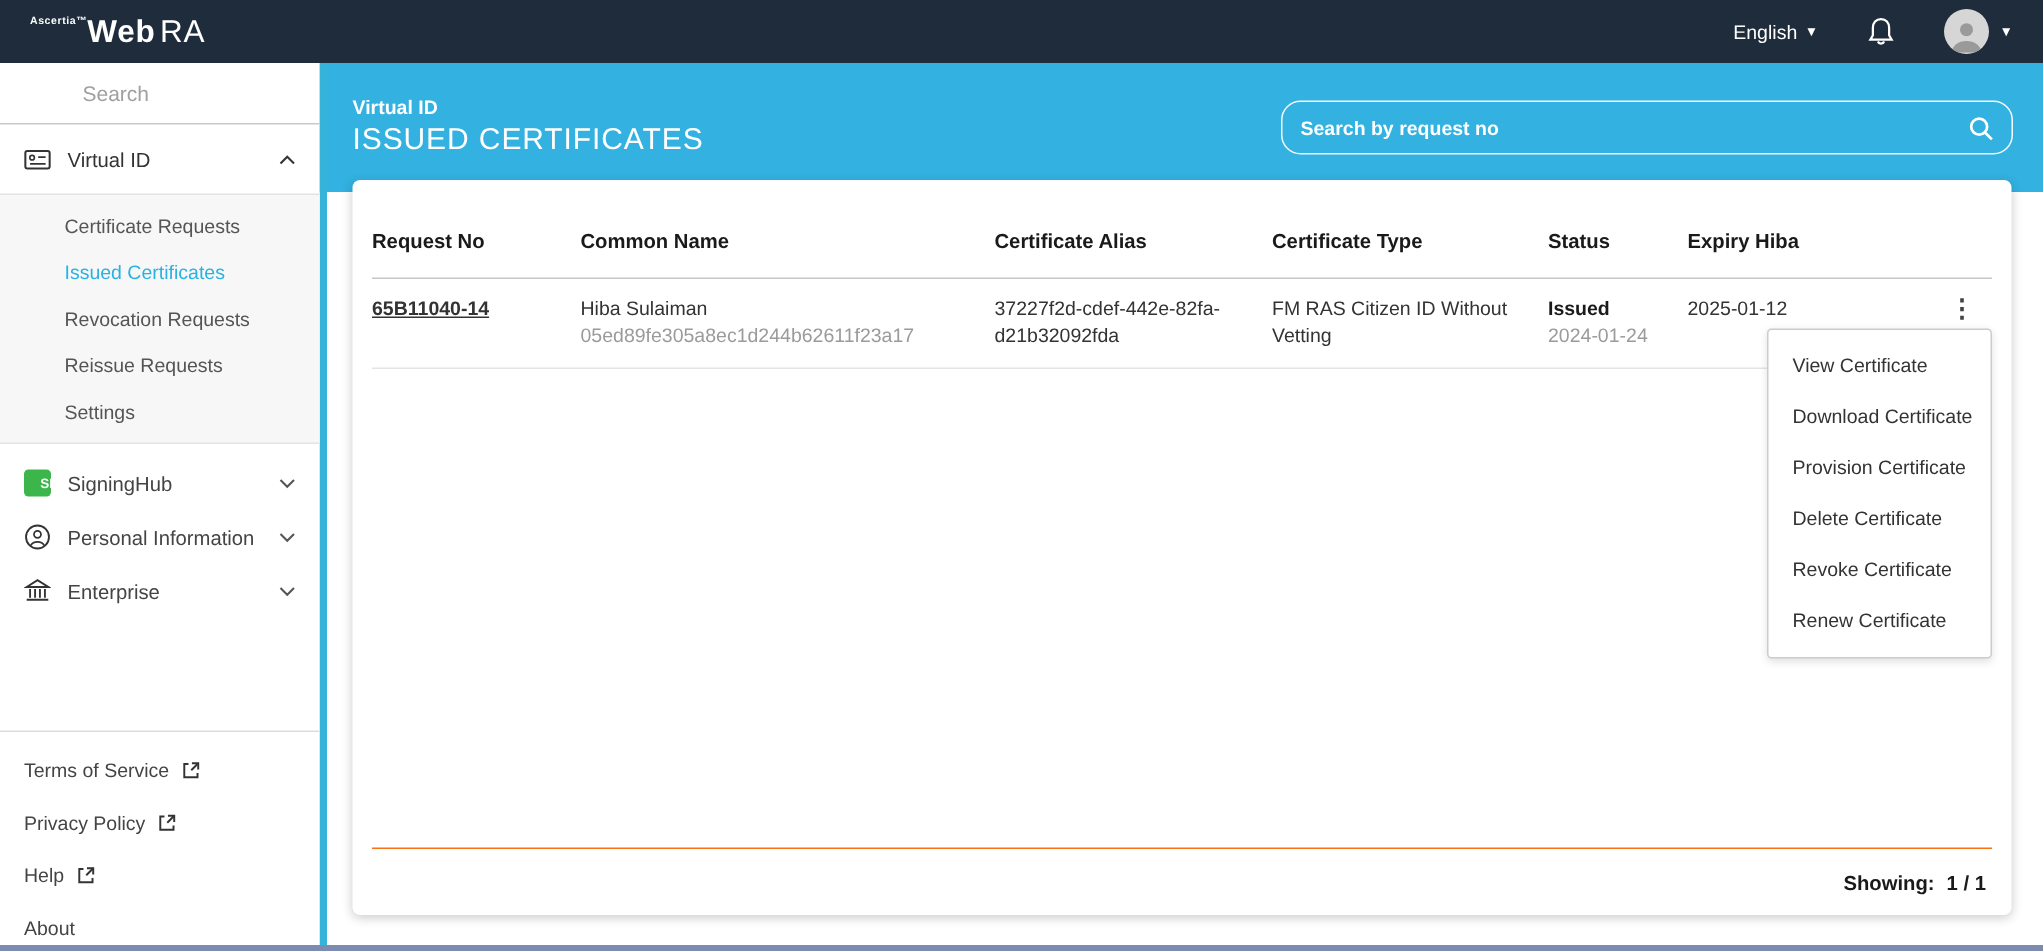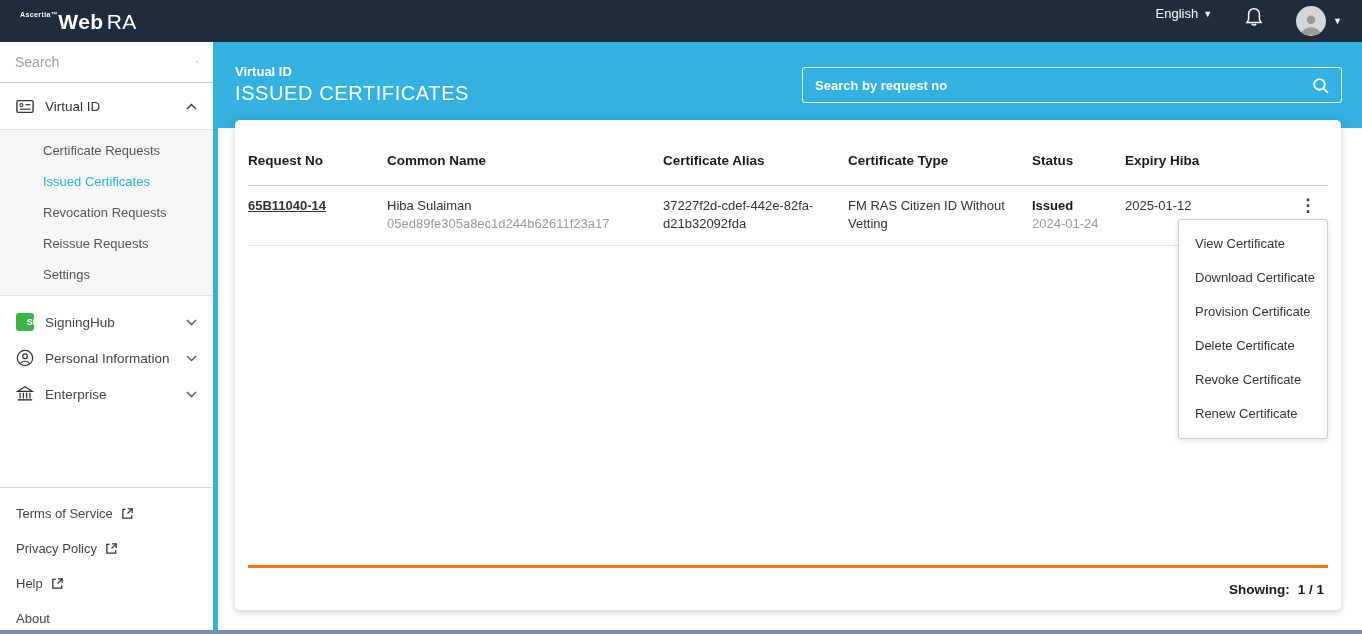--- a/index.html
+++ b/index.html
@@ -13,35 +13,35 @@
   .topbar {
     position:absolute; top:0; left:0; width:1362px; height:42px;
     background:#1e2c3c; display:flex; align-items:center;
     justify-content:space-between; padding:0 20px; z-index:30;
   }
   .brand { display:flex; flex-direction:row; line-height:1; color:#fff; }
   .brand-sup { font-size:7px; font-weight:bold; letter-spacing:.4px; margin-bottom:2px; }
   .brand-row { font-size:21px; letter-spacing:.5px; }
   .brand-main { font-weight:bold; }
   .brand-sub { font-weight:300; margin-left:3px; }
-  .topbar-right { display:flex; align-items:flex-start; gap:32px; color:#fff; }
+  .topbar-right { display:flex; align-items:center; gap:32px; color:#fff; }
   .lang { font-size:13px; display:flex; align-items:center; gap:5px; cursor:pointer; }
   .caret { font-size:9px; }
   .bell { width:20px; height:22px; display:flex; align-items:center; cursor:pointer; }
   .avatar-wrap { display:flex; align-items:center; gap:7px; cursor:pointer; }
   .avatar { width:30px; height:30px; border-radius:50%; background:#d6d6d6; overflow:hidden;
     display:flex; align-items:flex-end; justify-content:center; }
 
   
   .sidebar { position:absolute; top:42px; left:0; width:213px; bottom:4px; background:#fff; z-index:20; }
   .accent-strip { position:absolute; top:42px; left:213px; width:5px; bottom:4px; background:#36b3d9; z-index:5; }
 
   .side-search { height:41px; border-bottom:1px solid #c9c9c9; display:flex; align-items:center; padding:0 15px; }
   .side-search input { flex:1; border:none; outline:none; font-size:14px; color:#be185d;
-    font-family:"Liberation Sans",sans-serif; background:transparent; }
+    font-family:"Liberation Sans",sans-serif; background:transparent;margin-left:40px; }
   .side-search input::placeholder { color:#a0a0a0; }
 
   .nav-group-header { height:46px; display:flex; align-items:center; gap:11px; padding:0 16px;
     font-size:13.5px; color:#333; cursor:pointer; }
   .nav-group-header .chev { margin-left:auto; }
   .submenu { background:#f7f7f7; border-top:1px solid #e4e4e4; border-bottom:1px solid #e4e4e4; padding:5px 0; }
   .submenu-item { padding:8px 10px 8px 43px; font-size:13px; color:#555; cursor:pointer; }
   .submenu-item.active { color:#29b2e2; }
   .nav-row { height:36px; display:flex; align-items:center; gap:11px; padding:0 16px;
     font-size:13.5px; color:#444; cursor:pointer; }
@@ -52,38 +52,38 @@
 
   .side-footer { position:absolute; top:445px; left:0; width:100%; border-top:1px solid #ddd; padding-top:8px; }
   .side-link { display:flex; align-items:center; gap:8px; padding:10px 16px; font-size:13px; color:#444; cursor:pointer; }
 
   
   .band { position:absolute; left:213px; top:42px; width:1149px; height:86px; background:#33b1e0;
     display:flex; align-items:center; justify-content:space-between; padding:0 20px 0 22px; z-index:1; }
   .band-titles { color:#fff; margin-top:-2px; }
   .band-breadcrumb { font-size:13px; font-weight:bold; margin-bottom:3px; }
   .band-title { font-size:20px; font-weight:400; letter-spacing:.6px; }
-  .band-search { width:540px; height:36px; border:1px solid rgba(255,255,255,.95); border-radius:3px;
+  .band-search { width:488px; height:36px; border:1px solid rgba(255,255,255,.95); border-radius:13px;
     display:flex; align-items:center; padding:0 12px; }
   .band-search input { flex:1; background:transparent; border:none; outline:none; color:#fff;
     font-size:13px; font-weight:bold; font-family:"Liberation Sans",sans-serif; }
   .band-search input::placeholder { color:#fff; font-weight:bold; }
 
   
   .card { position:absolute; left:235px; top:120px; width:1106px; height:490px; background:#fff;
     border-radius:5px; box-shadow:0 2px 7px rgba(0,0,0,.20); z-index:10; padding:16px 13px; }
   .tgrid { display:grid; grid-template-columns:139px 276px 185px 184px 93px 1fr 40px; column-gap:0; }
   .thead { height:50px; align-items:center; font-size:13.5px; font-weight:bold; color:#1a1a1a;
     border-bottom:1px solid #c6c6c6; }
   .trow { padding:11px 0 12px 0; border-bottom:1px solid #e4e4e4; font-size:13px; color:#333; line-height:18px; }
   .cell-sub { color:#9b9b9b; }
   .req-link { color:#333; font-weight:600; text-decoration:underline; cursor:pointer; }
   .status-main { font-weight:bold; color:#1a1a1a; }
   .kebab { font-size:17px; font-weight:bold; color:#444; cursor:pointer; text-align:center; line-height:18px; }
-  .card-footer { position:absolute; left:13px; right:13px; bottom:0; height:45px; border-top:3px solid #f97316;
+  .card-footer { position:absolute; left:13px; right:13px; bottom:0; height:45px; border-top:1px solid #f97316;
     display:flex; align-items:center; justify-content:flex-end; gap:8px; padding-right:4px;
     font-size:13.5px; font-weight:bold; color:#1a1a1a; }
 
   
   .ctx-menu { position:absolute; left:1178px; top:219px; width:150px; background:#fff;
     border:1px solid #ccc; border-radius:3px; box-shadow:0 2px 6px rgba(0,0,0,.12);
     padding:7px 0; z-index:40; }
   .ctx-item { padding:8px 0 8px 16px; font-size:13px; color:#333; cursor:pointer; line-height:18px; }
 
   .bottom-line { position:absolute; left:0; bottom:0; width:1362px; height:4px; background:#7c8cb0; }

